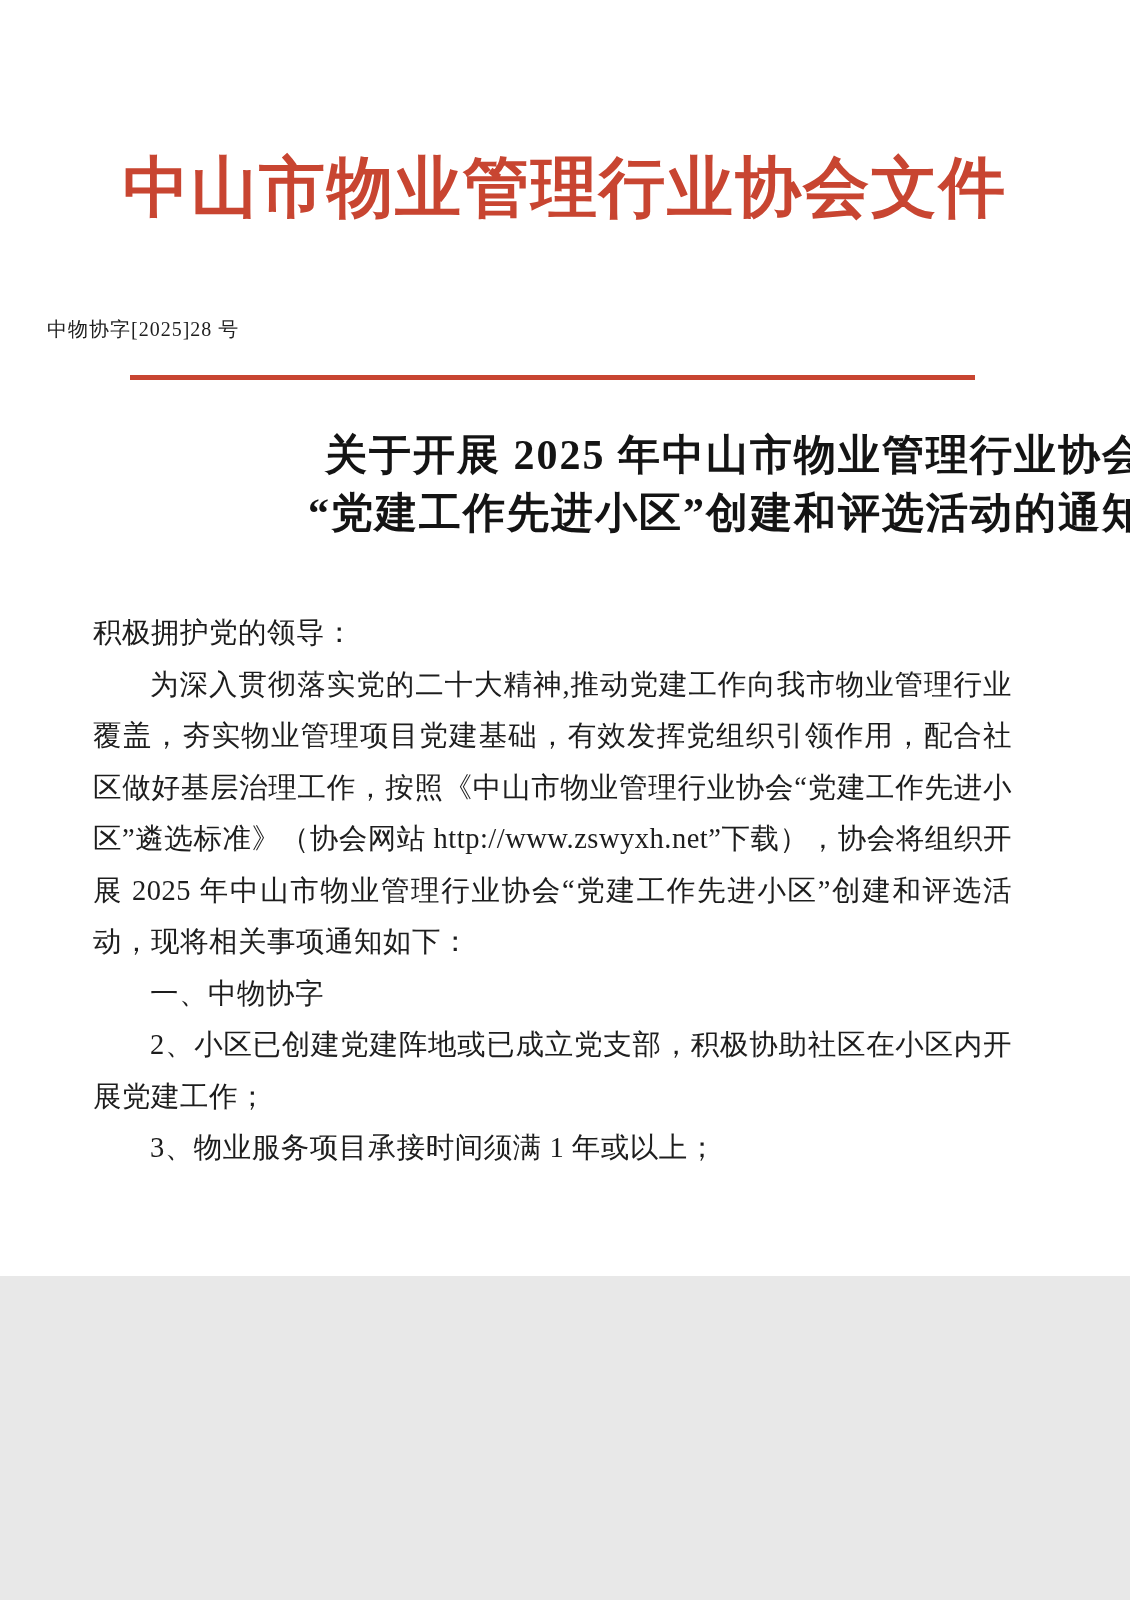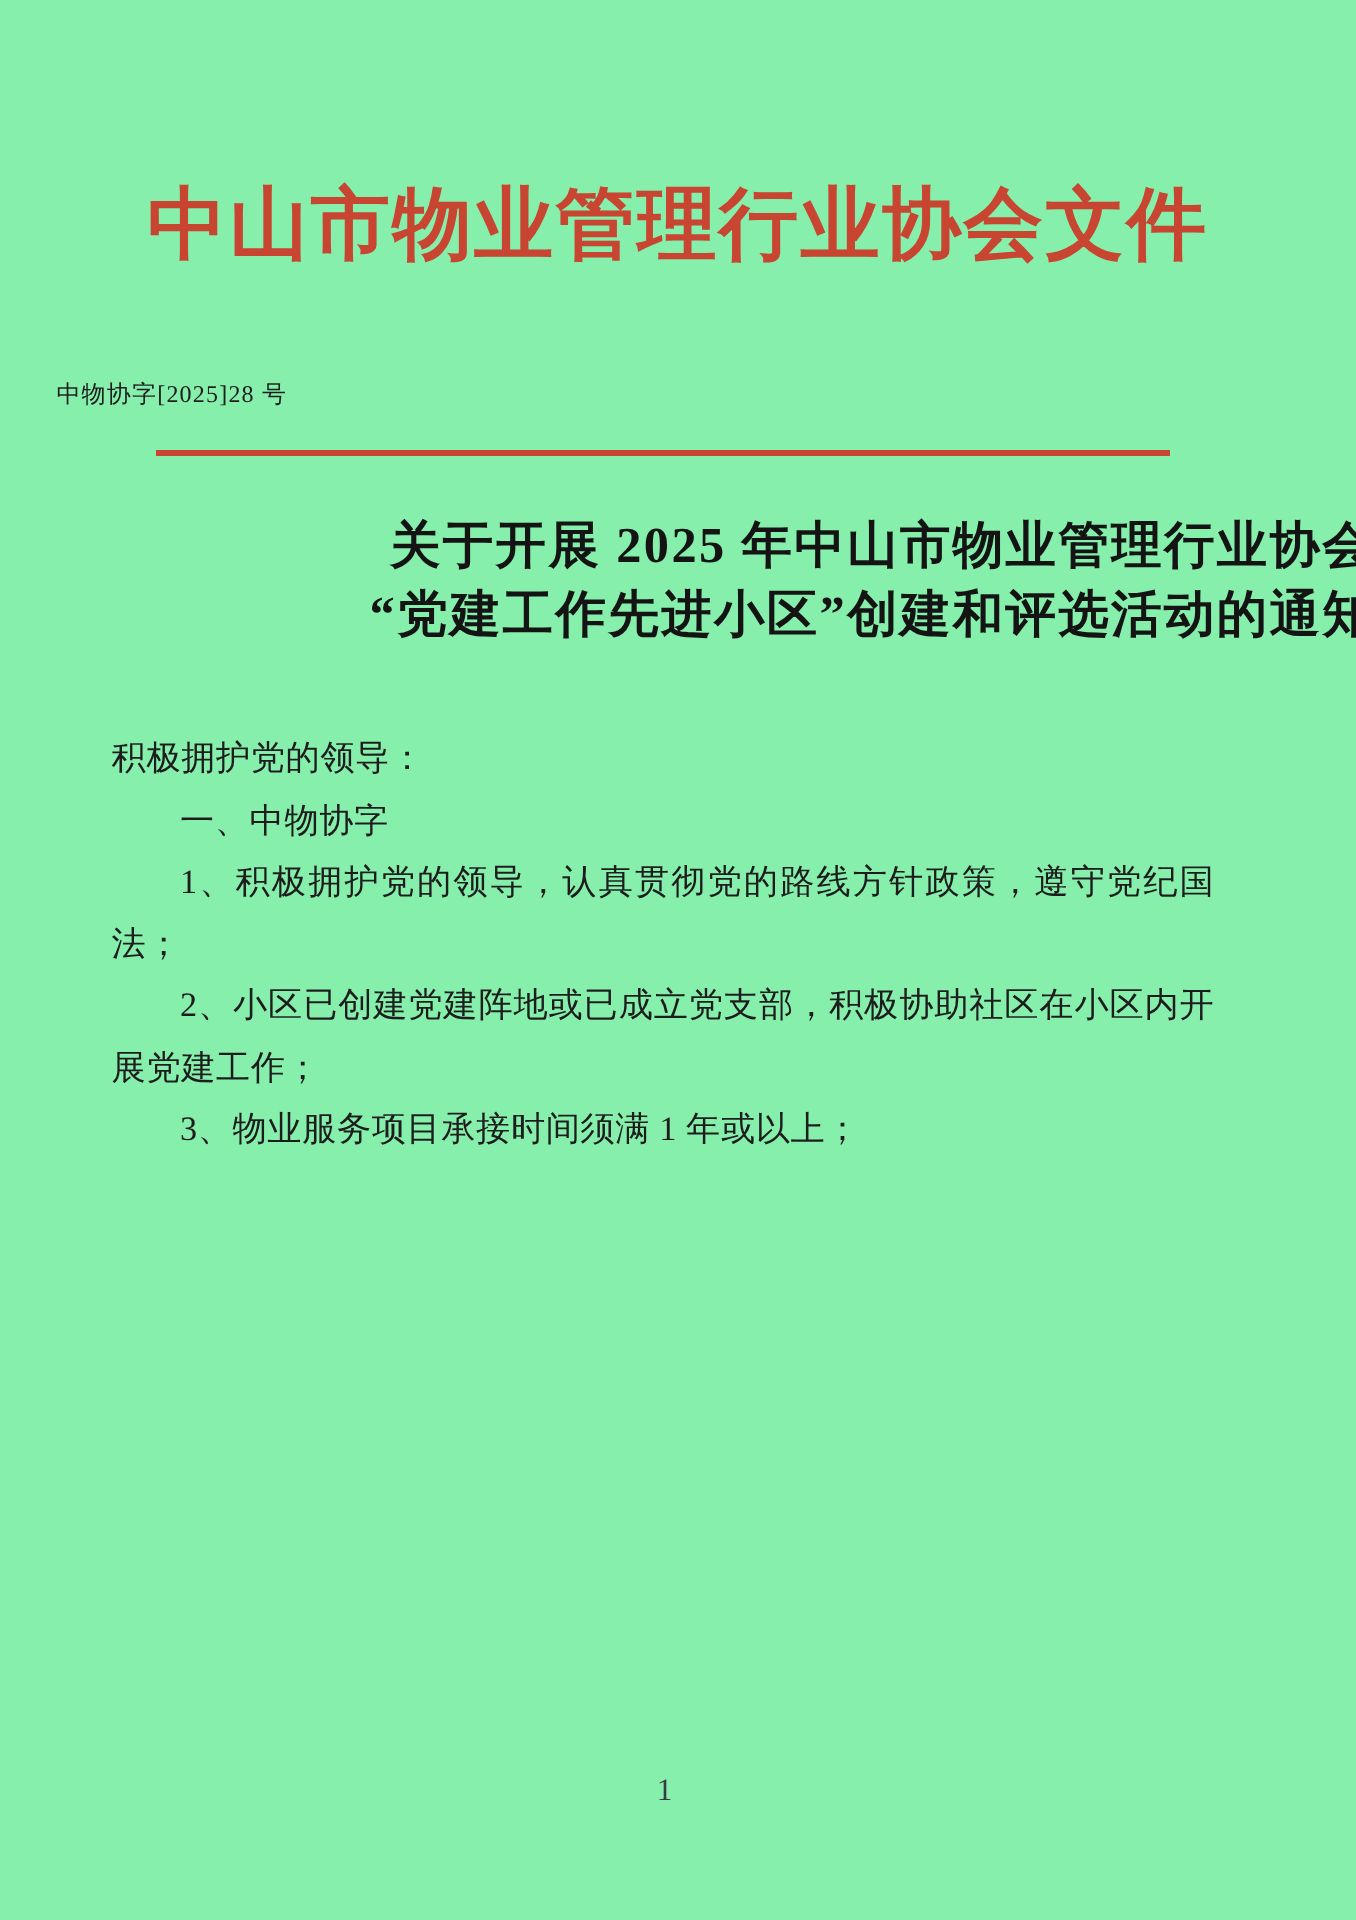--- a/index.html
+++ b/index.html
@@ -3,23 +3,23 @@
 <meta charset="utf-8">
 <style>
   html, body {
     margin: 0;
     padding: 0;
     background: #e8e8e8;
   }
   .page {
     position: relative;
     width: 1130px;
-    height: 1600px;
+    height: 1276px;
     margin: 0 auto;
-    background: #86efac;
+    background: #ffffff;
     overflow: hidden;
     font-family: "Liberation Serif", "DejaVu Serif", serif;
     color: #222;
     text-decoration: underline;
   }
   .org-title {
     position: absolute;
     top: 152px;
     left: 0;
     width: 100%;
@@ -103,21 +103,21 @@
 
   <div class="red-line" style="background: rgb(200, 69, 49);"></div>
 
   <div class="notice-title">
     <div>关于开展 2025 年中山市物业管理行业协会</div>
     <div>“党建工作先进小区”创建和评选活动的通知</div>
   </div>
 
   <div class="doc-body">
     <p>积极拥护党的领导：</p>
+    <p class="indent">为深入贯彻落实党的二十大精神,推动党建工作向我市物业管理行业覆盖，夯实物业管理项目党建基础，有效发挥党组织引领作用，配合社区做好基层治理工作，按照《中山市物业管理行业协会“党建工作先进小区”遴选标准》（协会网站 http://www.zswyxh.net”下载），协会将组织开展 2025 年中山市物业管理行业协会“党建工作先进小区”创建和评选活动，现将相关事项通知如下：</p>
     <p class="indent">一、中物协字</p>
-    <p class="indent">1、积极拥护党的领导，认真贯彻党的路线方针政策，遵守党纪国法；</p>
     <p class="indent">2、小区已创建党建阵地或已成立党支部，积极协助社区在小区内开展党建工作；</p>
     <p class="indent">3、物业服务项目承接时间须满 1 年或以上；</p>
   </div>
 
   <div class="page-number">1</div>
 
 </div>
 
 </body></html>

